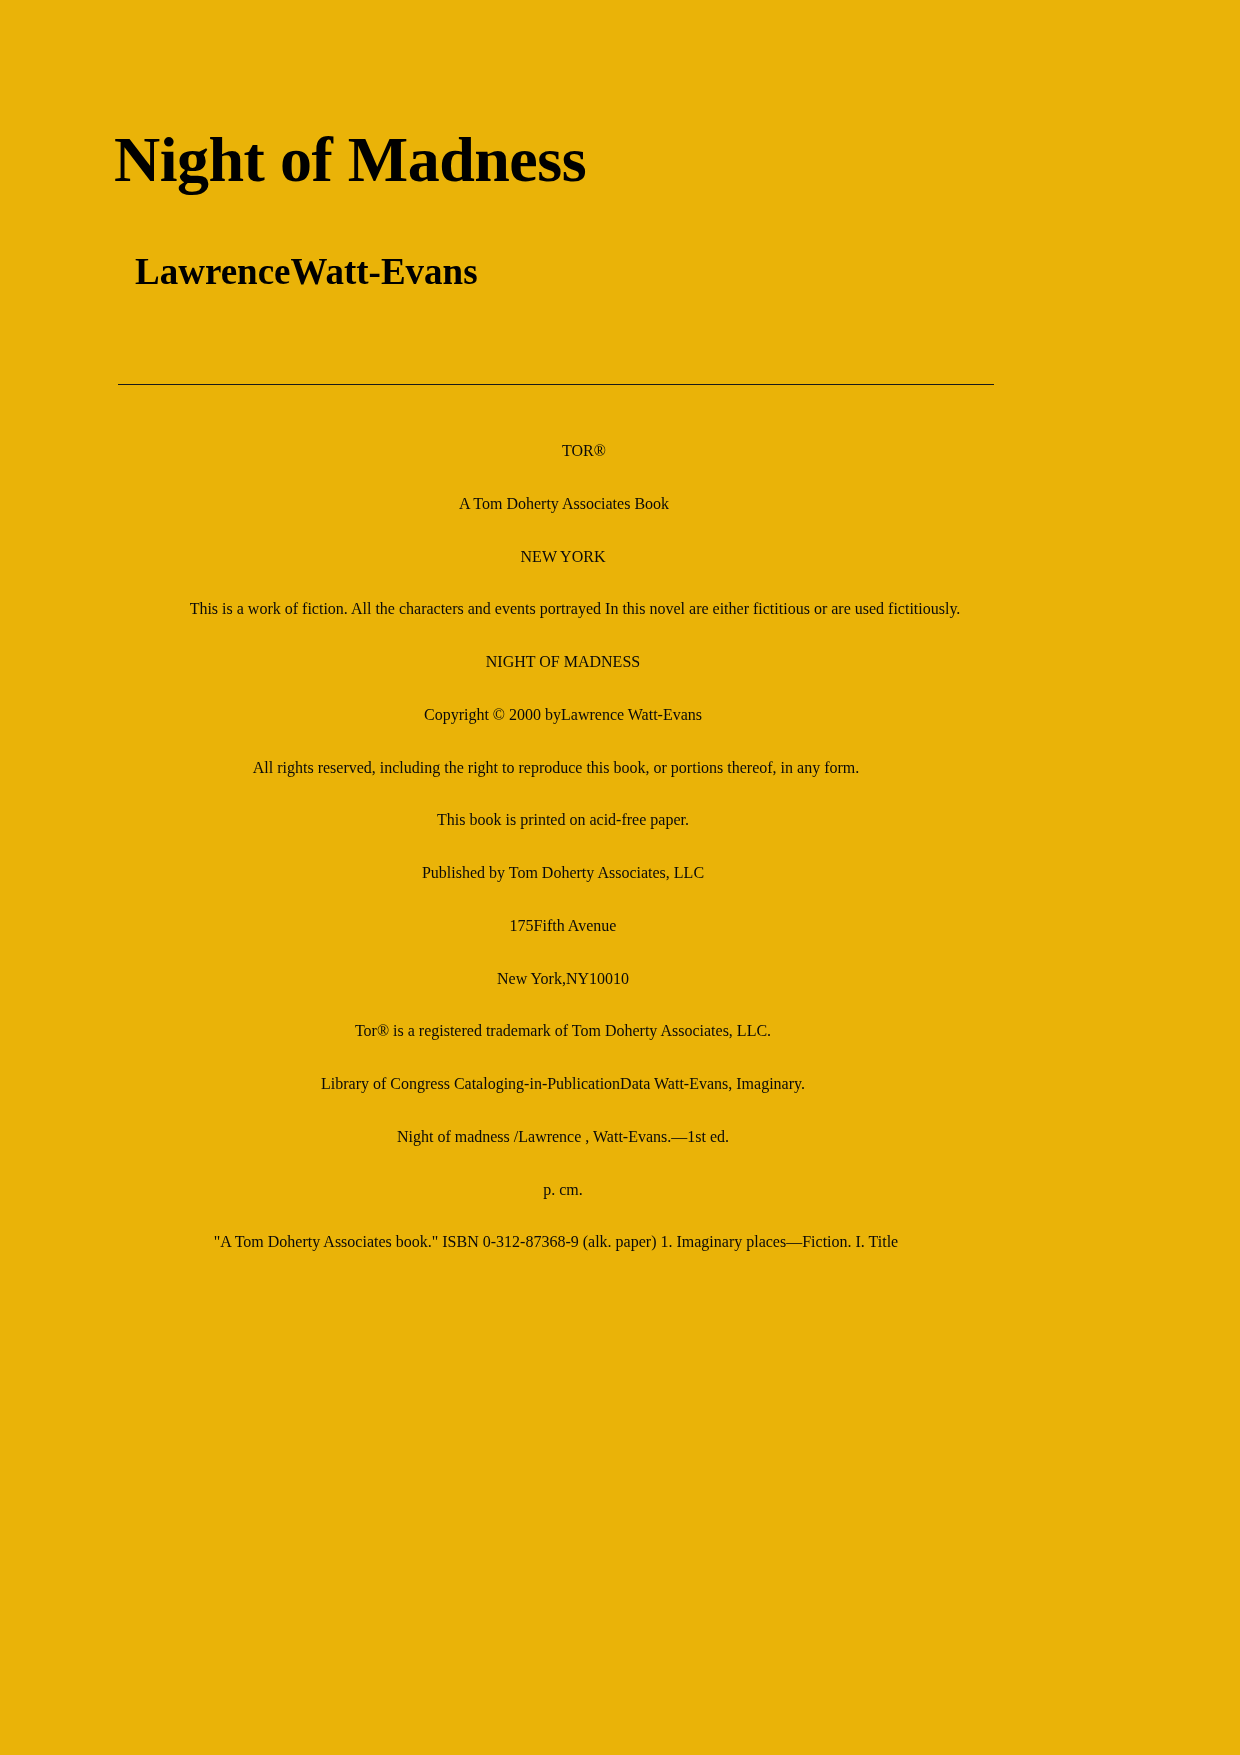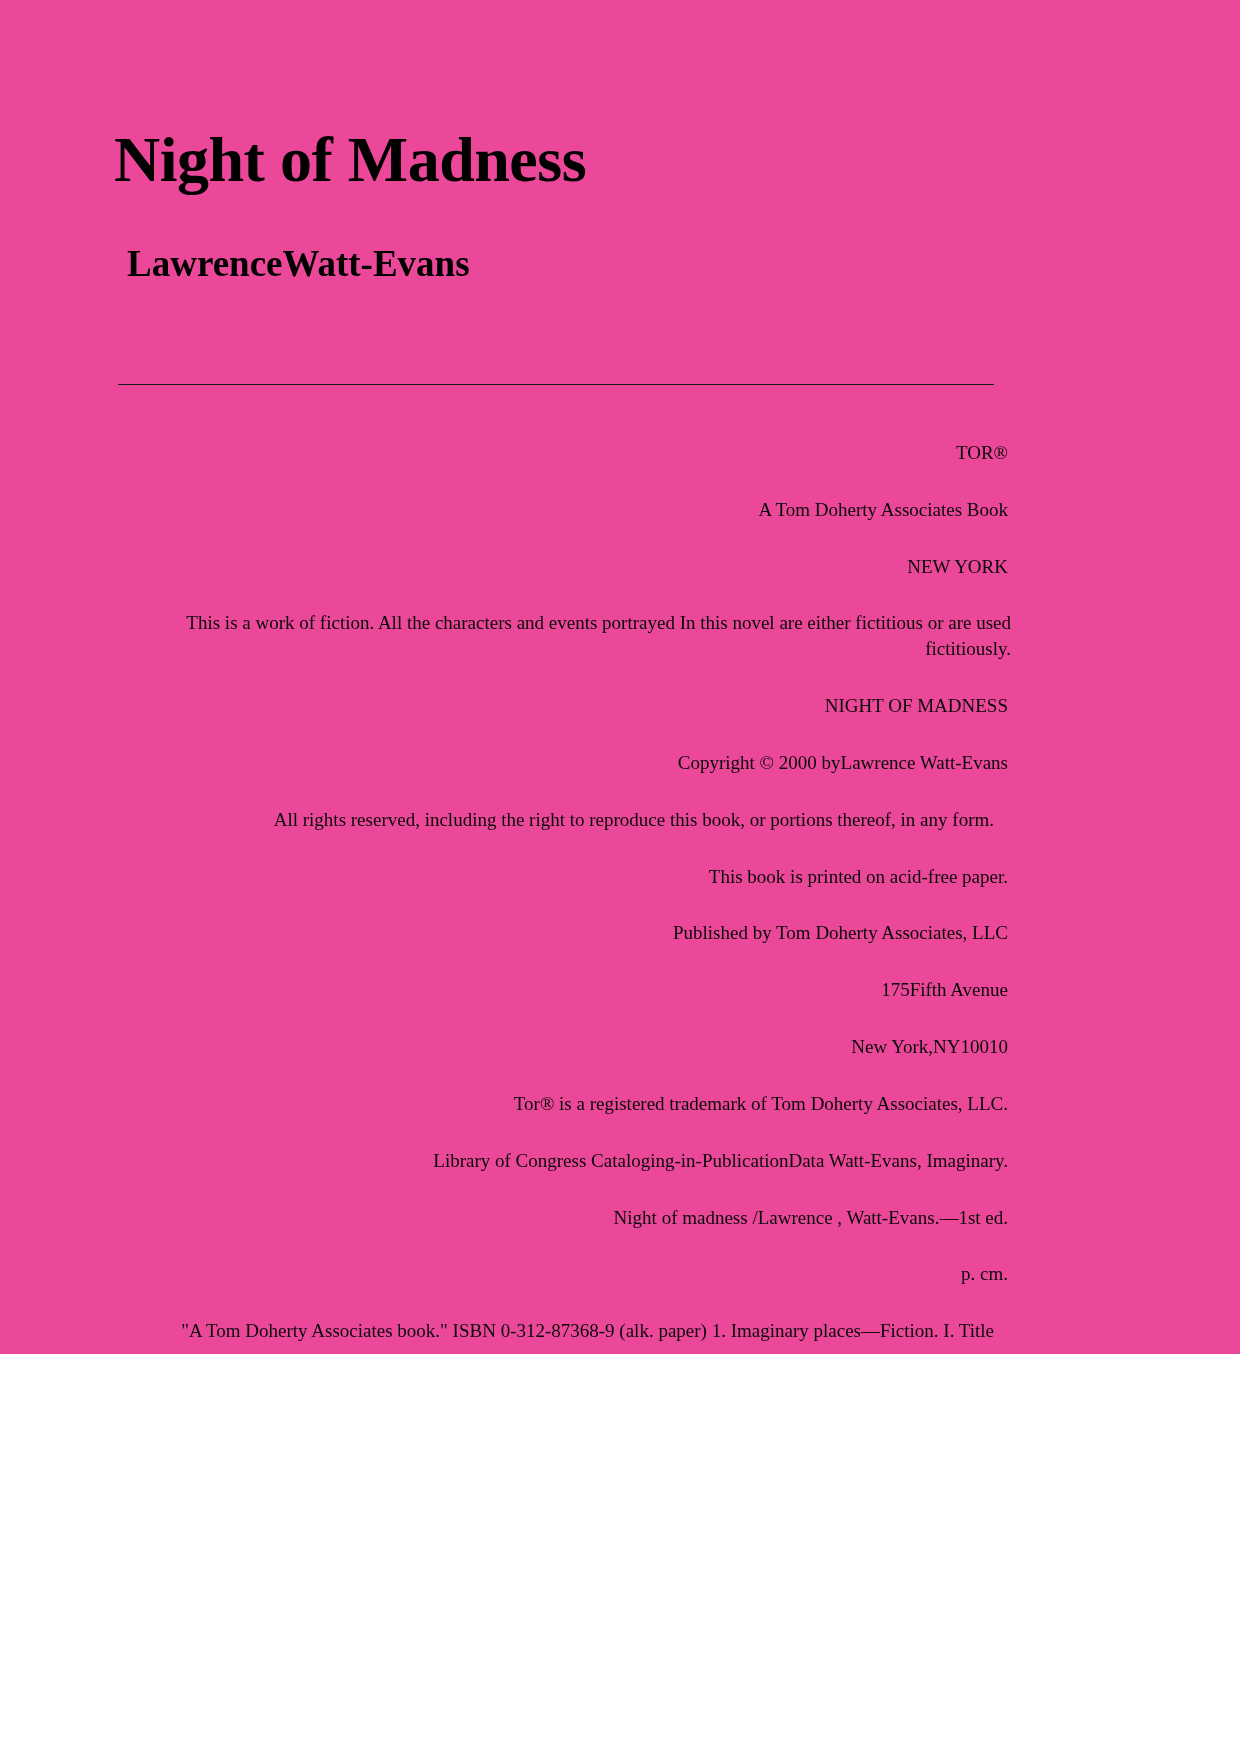--- a/index.html
+++ b/index.html
@@ -10,24 +10,24 @@
   body {
     width: 1240px;
     height: 1755px;
     font-family: "Liberation Serif", "DejaVu Serif", serif;
     color: #000000;
     -webkit-font-smoothing: antialiased;
   }
   .page {
     position: relative;
     width: 1240px;
-    height: 1354px;
+    height: 1755px;
     box-sizing: border-box;
     padding: 12px;
-    background: #ec4899;
+    background: #eab308;
     overflow: hidden;
   }
   .content {
     position: absolute;
     left: 118px;
     top: 0;
     width: 876px;
   }
 
   
@@ -42,21 +42,21 @@
     left: -4px;
     top: 126px;
     white-space: nowrap;
   }
 
   
   .book-author {
     font-size: 37px;
     font-weight: bold;
     line-height: 1.1;
-    margin: 8px;
+    margin: 16px;
     padding: 0;
     position: absolute;
     left: 1px;
     top: 236px;
     white-space: nowrap;
   }
 
   
   .divider {
     position: absolute;
@@ -70,25 +70,25 @@
   }
 
   
   .body-block {
     position: absolute;
     left: 0;
     top: 440px;
     width: 890px;
   }
   p.line {
-    font-size: 19px;
+    font-size: 16px;
     line-height: 1.36;
     margin: 0 0 31px 0;
     padding: 0;
-    text-align: right;
+    text-align: center;
     color: #0a0a0a;
   }
   p.line.indent-lg {
     padding-left: 42px;
   }
   p.line.indent-sm {
     padding-left: 2px;
   }
   p.line.hang {
     text-indent: 4px;

